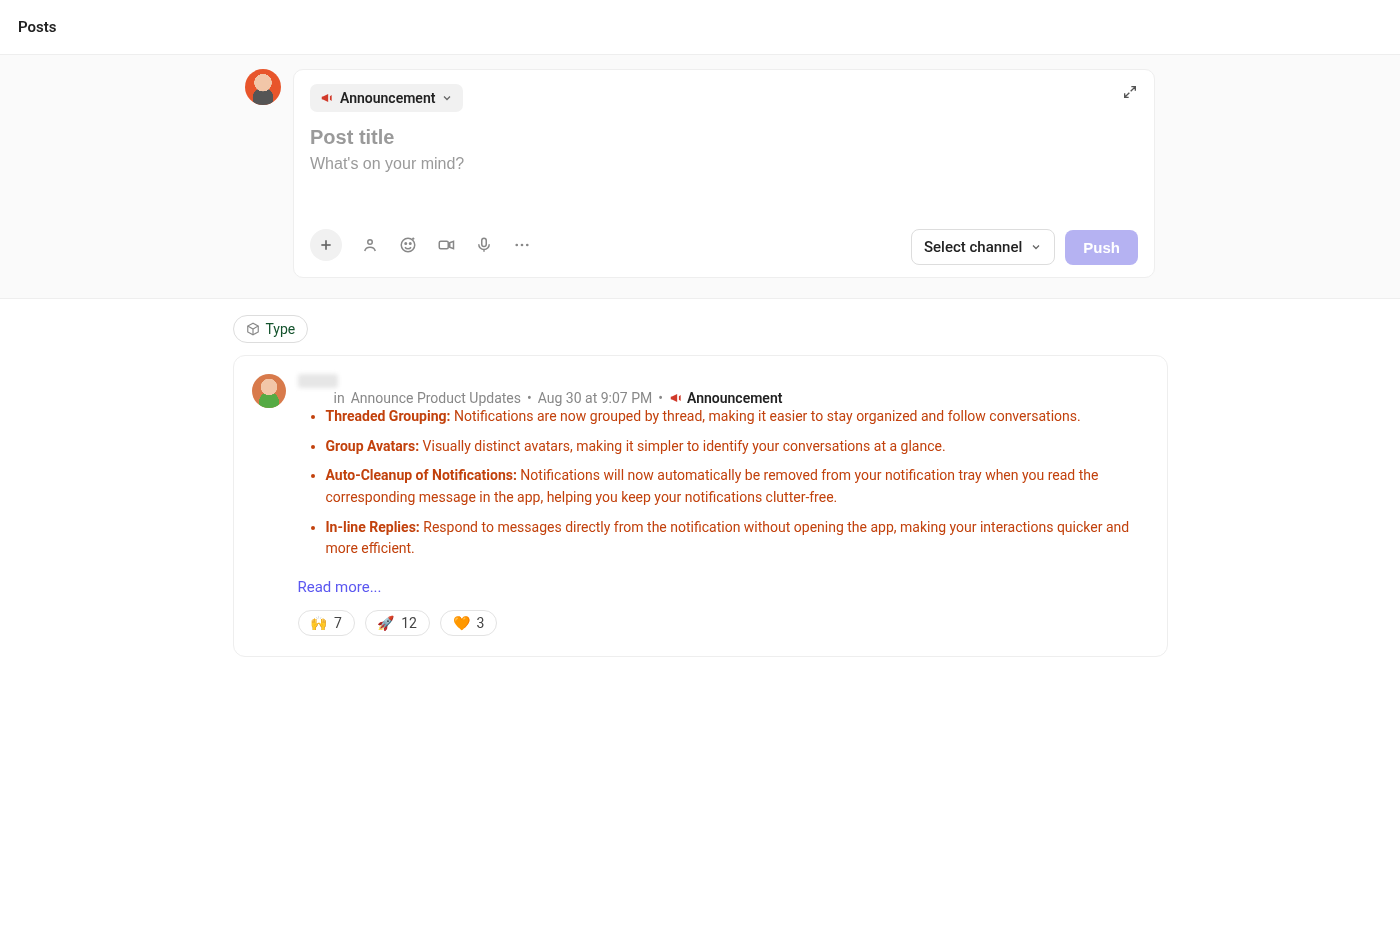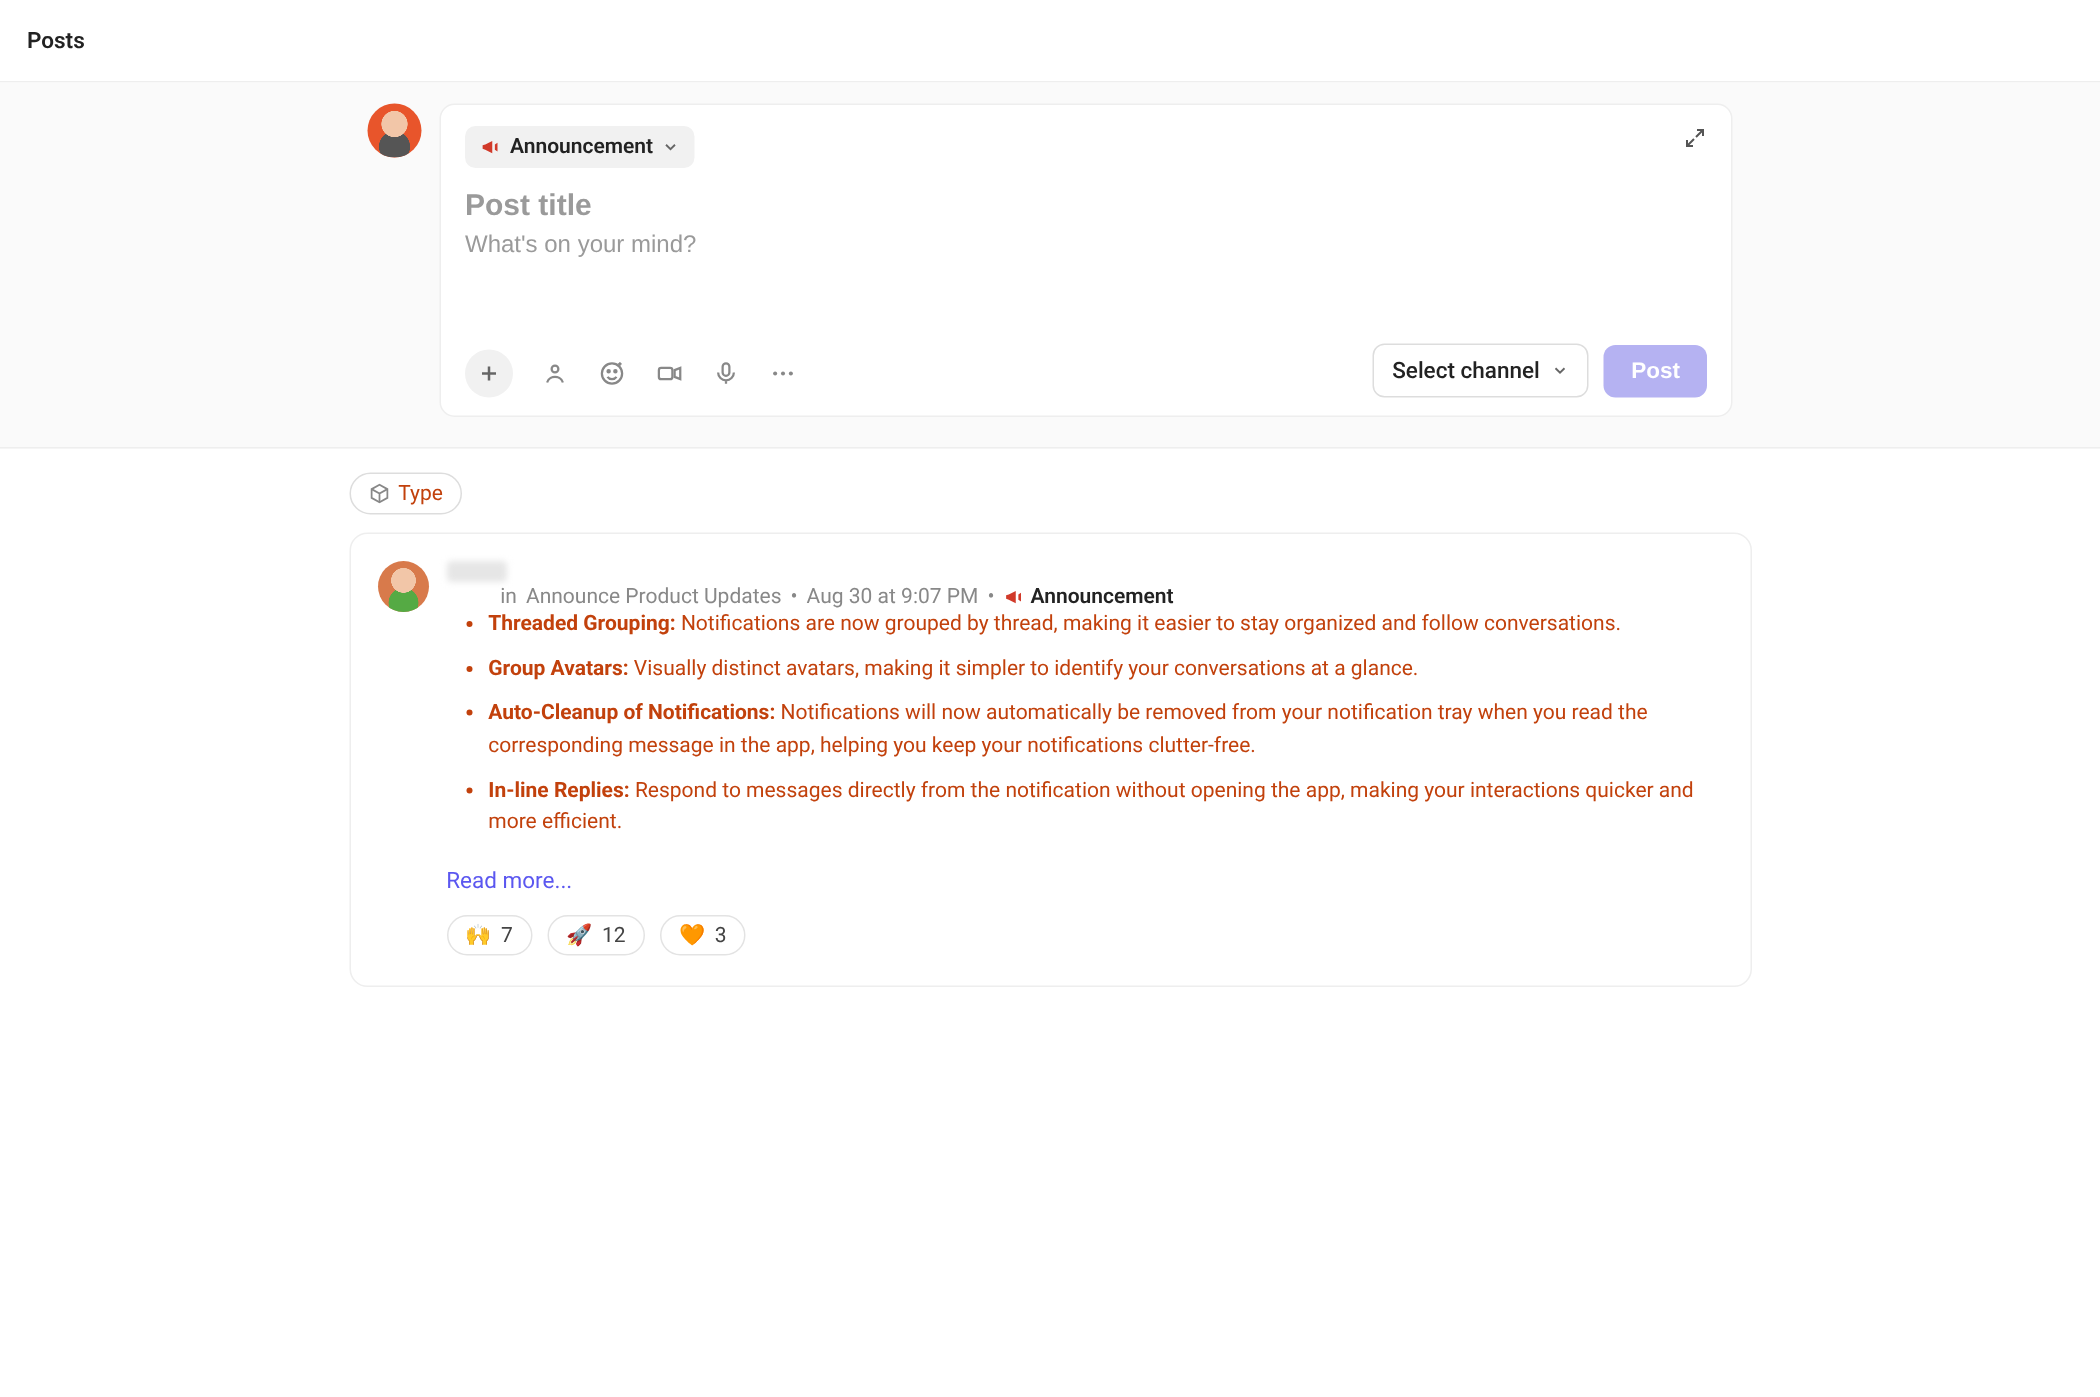--- a/index.html
+++ b/index.html
@@ -93,21 +93,21 @@
     border: none;
     outline: none;
     width: 100%;
     font-size: 16px;
     color: #3b82f6;
     margin-top: 6px;
   }
   .body-input::placeholder { color: #9a9a9a; }
   .composer-toolbar {
     display: flex;
-    align-items: flex-end;
+    align-items: flex-start;
     justify-content: space-between;
     margin-top: 56px;
   }
   .tb-left { display: flex; align-items: center; gap: 18px; }
   .tb-btn {
     width: 20px; height: 20px;
     color: #888;
     cursor: pointer;
     display:flex; align-items:center; justify-content:center;
   }
@@ -146,21 +146,21 @@
     width: 935px;
     margin: 16px auto 12px;
   }
   .type-pill {
     display: inline-flex;
     align-items: center;
     gap: 6px;
     border: 1px solid #ddd;
     border-radius: 999px;
     padding: 5px 12px;
-    color: #c2410c;
+    color: #14532d;
     font-size: 14px;
     cursor: pointer;
     background:#fff;
   }
   .cube { width: 14px; height: 14px; color:#888; }
 
   .feed {
     width: 935px;
     margin: 0 auto 40px;
   }
@@ -328,21 +328,21 @@
         </div>
         <div class="tb-right">
           <div class="select-channel">
             <span>Select channel</span>
             <span class="chev">
               <svg viewBox="0 0 24 24" fill="none" stroke="currentColor" stroke-width="2.5">
                   <polyline points="6 9 12 15 18 9"></polyline>
                 </svg>
             </span>
           </div>
-          <button class="post-btn">Post</button>
+          <button class="post-btn">Push</button>
         </div>
       </div>
     </div>
   </div>
 </div>
 
 <div class="filter-row">
   <span class="type-pill">
     <span class="cube">
       <svg viewBox="0 0 24 24" fill="none" stroke="currentColor" stroke-width="2">

